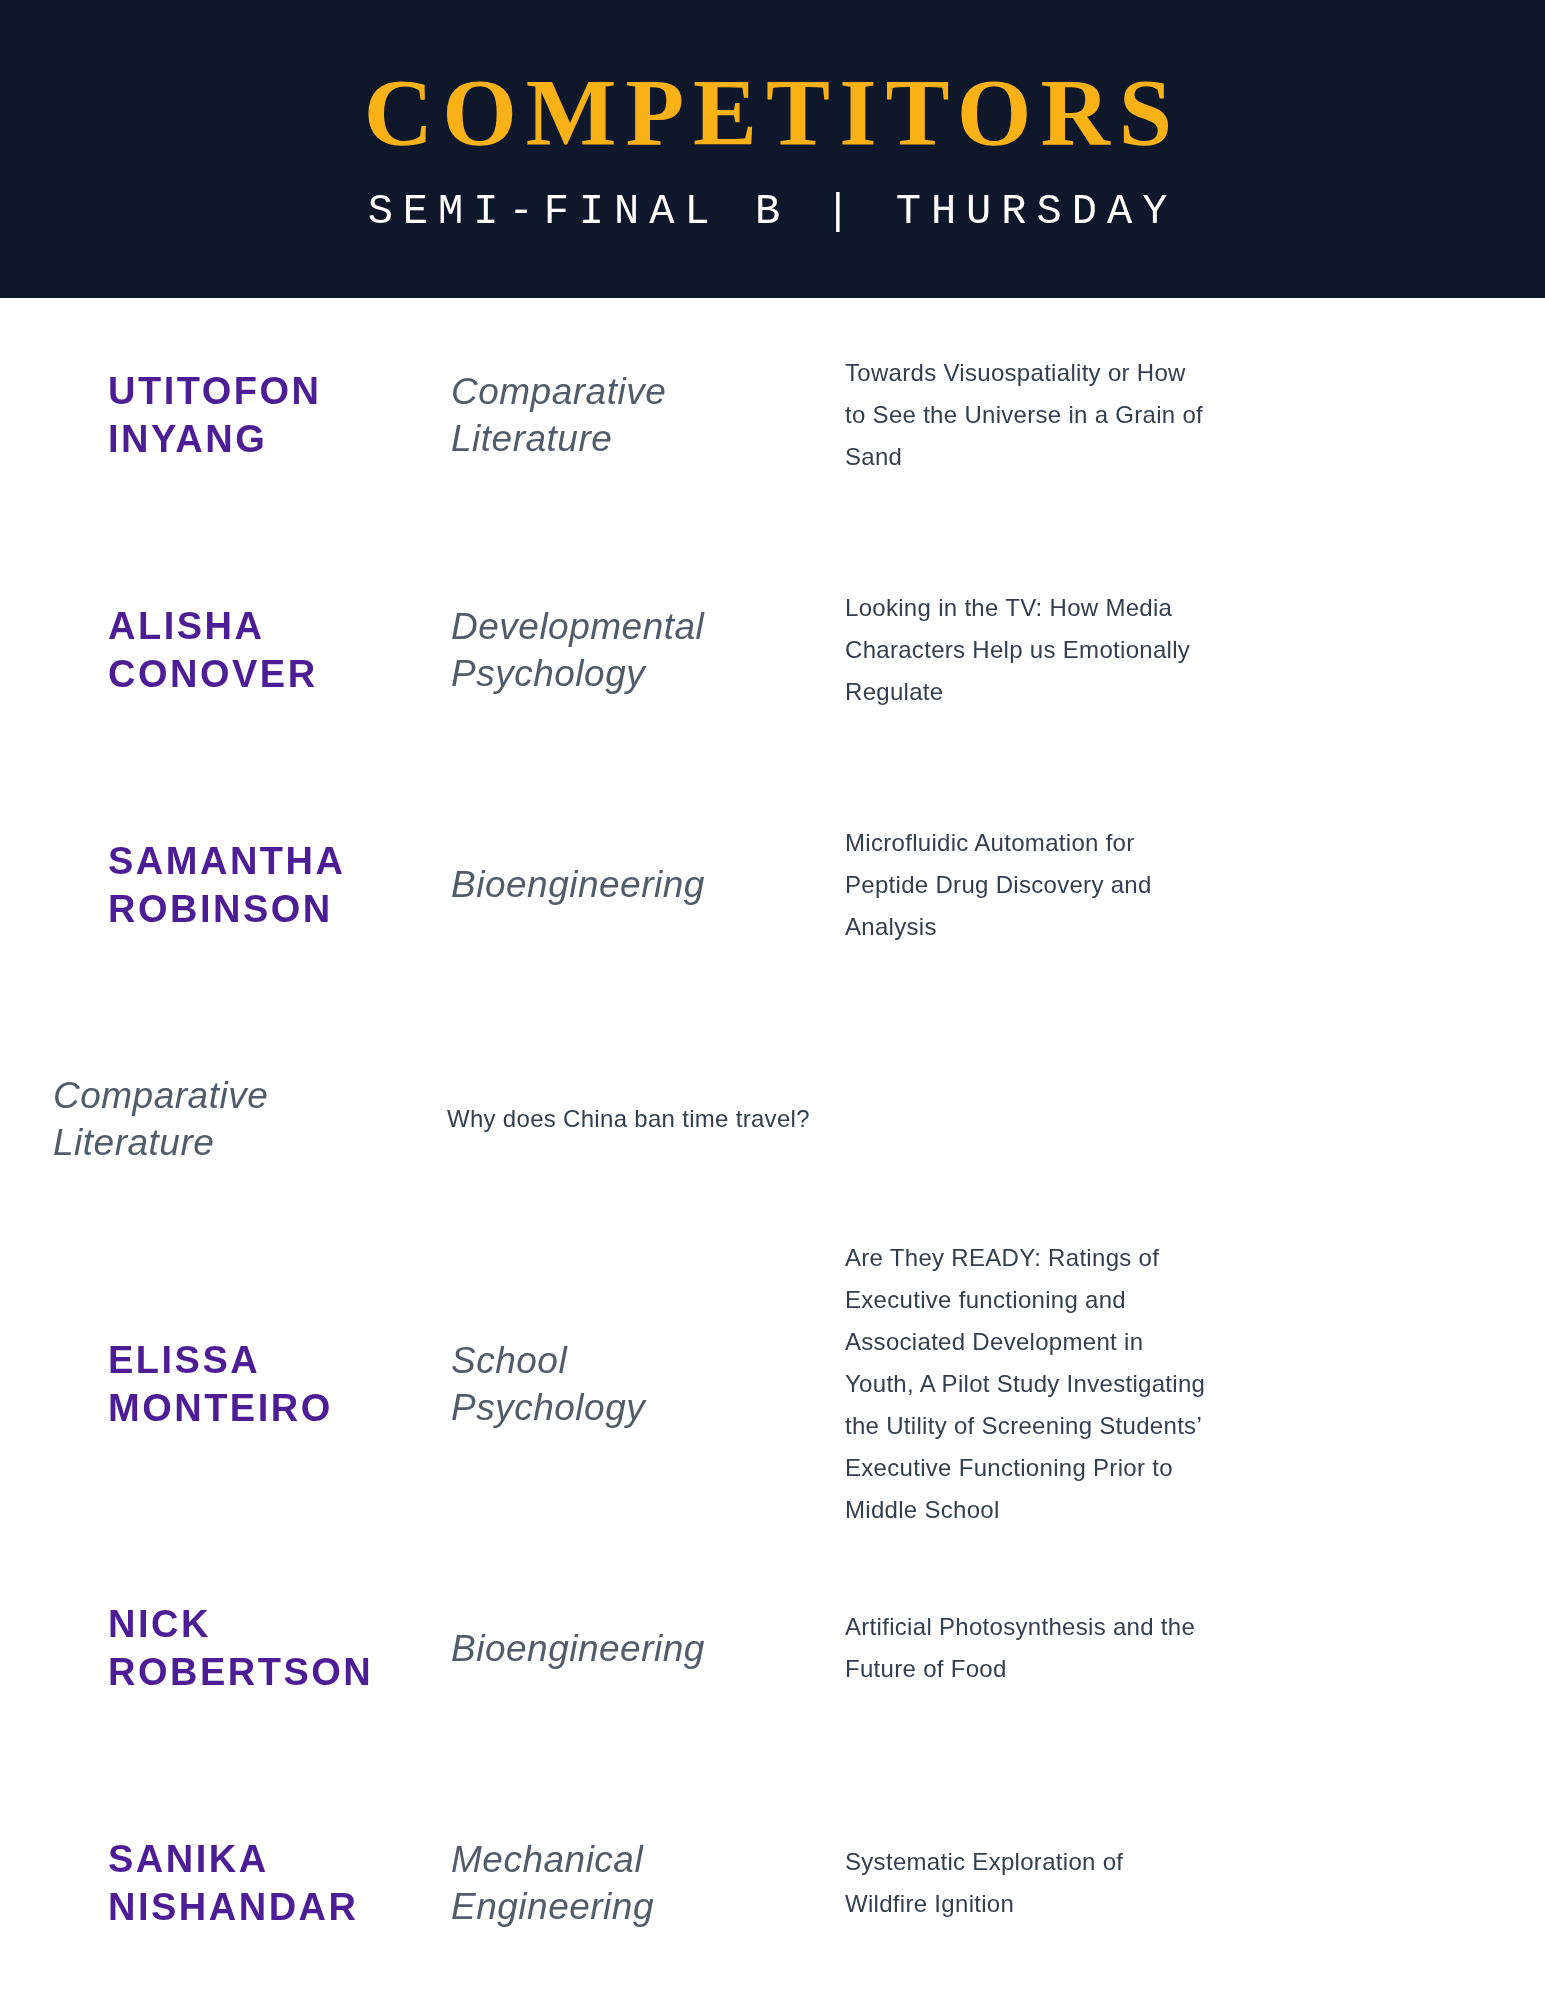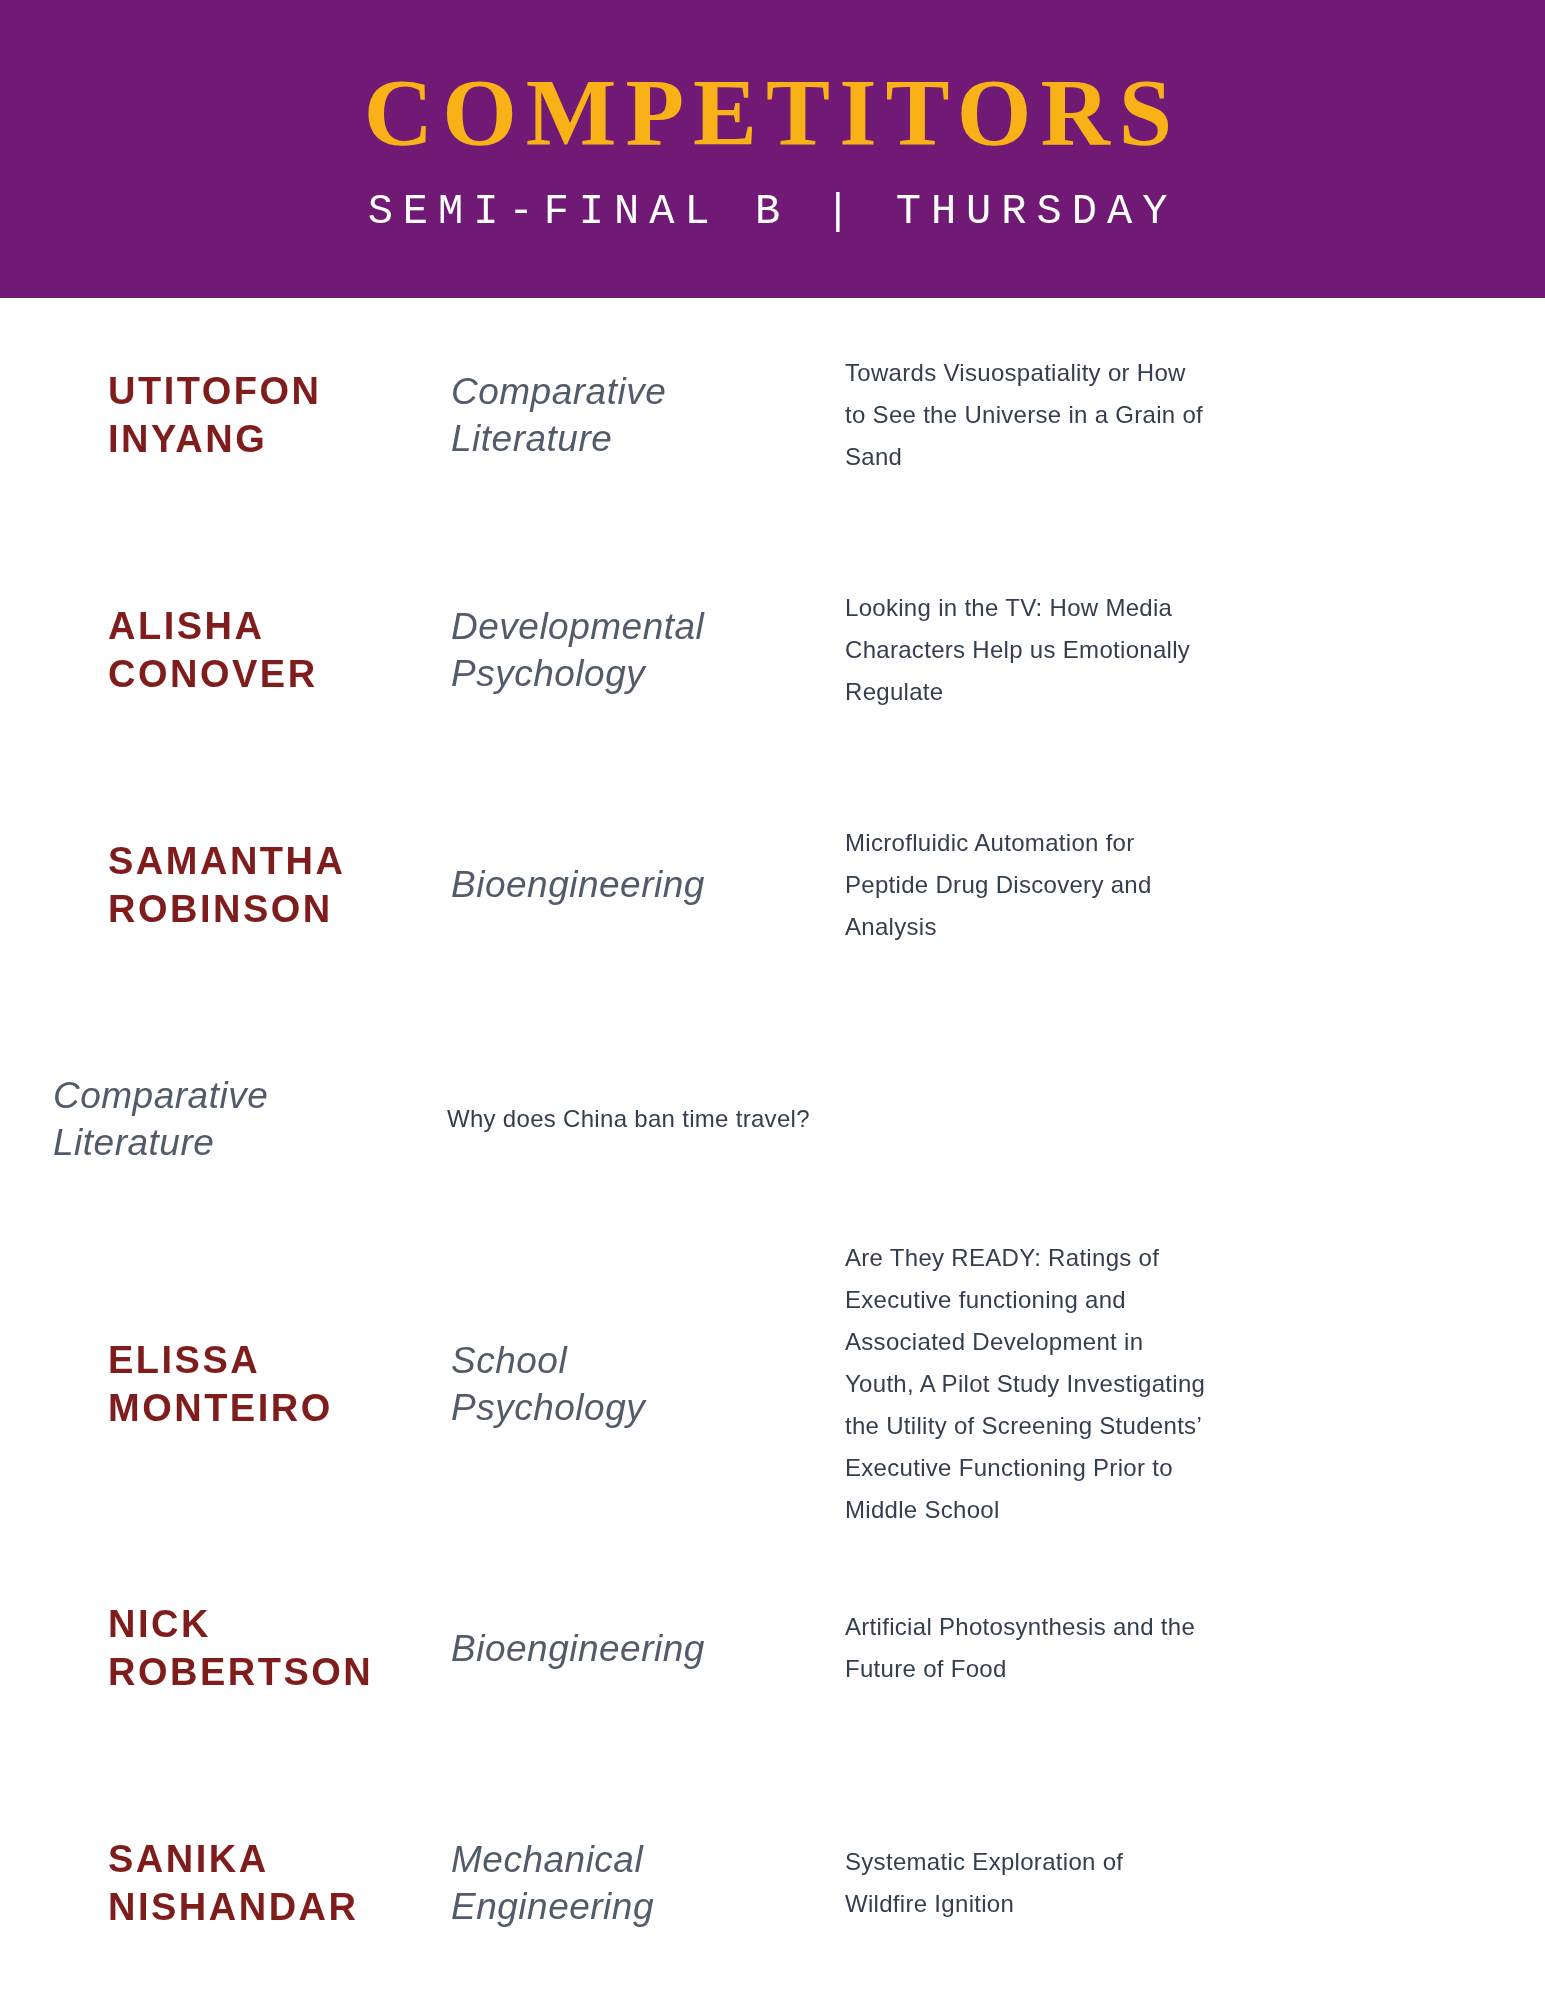--- a/index.html
+++ b/index.html
@@ -10,21 +10,21 @@
   .page {
     position: relative;
     width: 1545px;
     height: 2000px;
     background: #ffffff;
     overflow: hidden;
     font-family: "Liberation Sans", sans-serif;
   }
   .banner {
     height: 298px;
-    background: #701a75;
+    background: #0f172a;
     display: flex;
     flex-direction: column;
     align-items: center;
     justify-content: center;
     gap: 30px;
   }
   .banner-title {
     margin: 0;
     font-family: "Liberation Serif", serif;
     font-size: 96px;
@@ -56,21 +56,21 @@
   .cell {
     white-space: pre-line;
   }
   .name {
     margin-left: 108px;
     width: 290px;
     font-size: 38px;
     font-weight: 700;
     letter-spacing: 2.5px;
     line-height: 48px;
-    color: #7f1d1d;
+    color: #4c1d95;
   }
   .field {
     margin-left: 53px;
     width: 300px;
     font-size: 37px;
     font-style: italic;
     font-weight: 400;
     letter-spacing: 0.5px;
     line-height: 47px;
     color: #515B6A;

